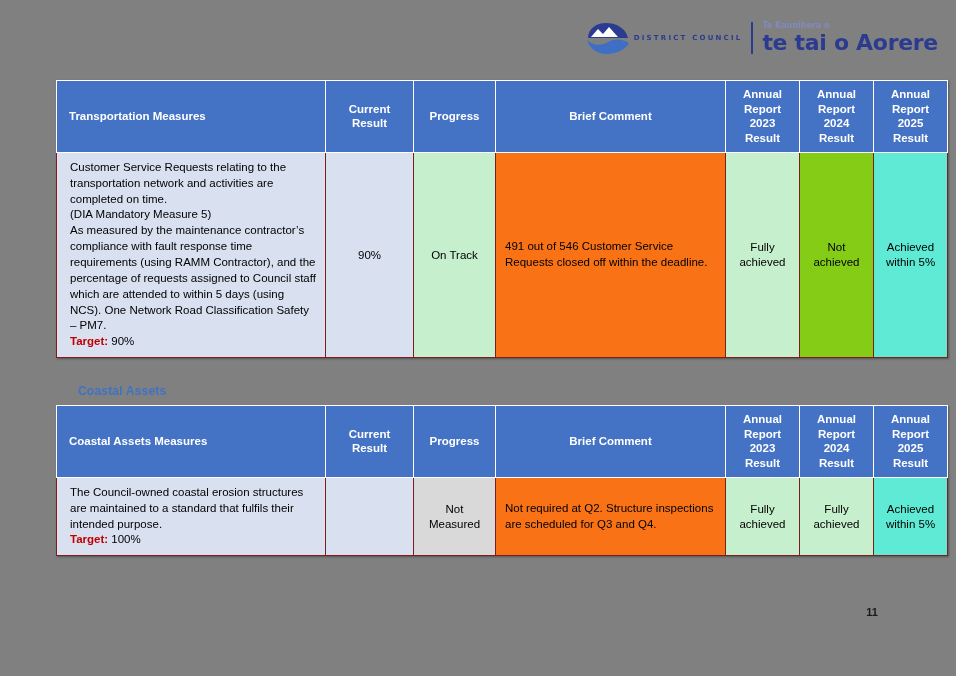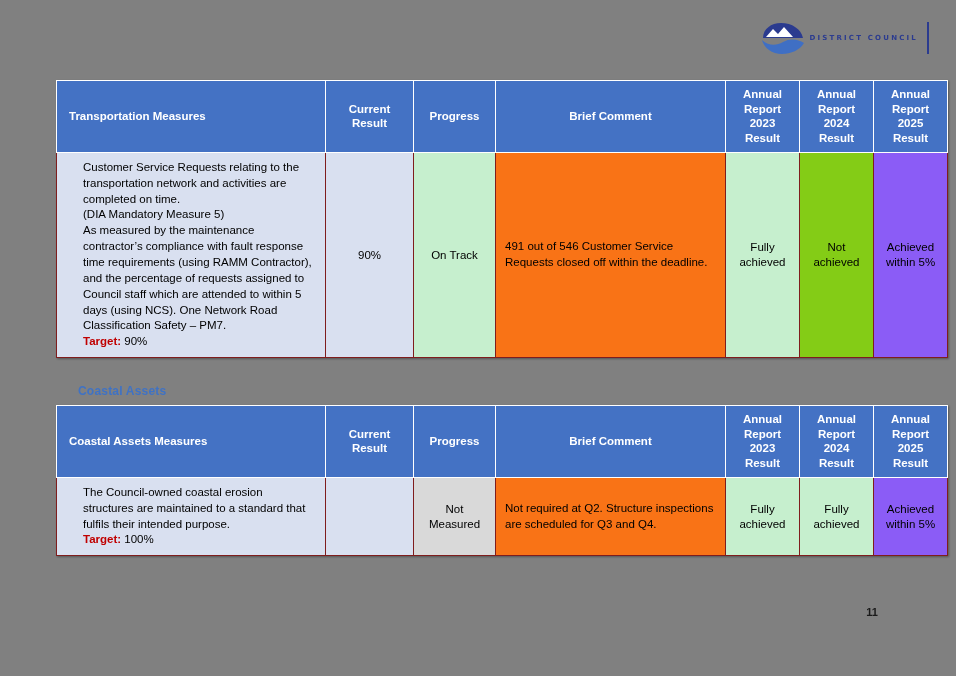--- a/index.html
+++ b/index.html
@@ -118,21 +118,21 @@
   .col-current { width: 79px; }
   .col-progress { width: 73px; }
   .col-comment { width: 221px; }
   .col-ar { width: 65px; }
 
   
   td.cell-measure {
     background: #D9E0F0;
     vertical-align: top;
     line-height: 1.38;
-    padding: 7px 9px 7px 26px;
+    padding: 7px 9px 7px 13px;
   }
   td.cell-current {
     background: #D9E0F0;
     text-align: center;
   }
   td.cell-progress {
     text-align: center;
     line-height: 1.3;
   }
   td.cell-comment {
@@ -143,21 +143,21 @@
   }
   td.cell-ar {
     text-align: center;
     line-height: 1.3;
     padding: 2px 4px;
   }
 
   
   .fill-green { background: #C6EFCE; }
   .fill-pink  { background: #84cc16; }
-  .fill-pale  { background: #8b5cf6; }
+  .fill-pale  { background: #5eead4; }
   .fill-grey  { background: #D9D9D9; margin-left: 14px; }
 
   
   .txt-green { color: #1E7A32; }
   .txt-red   { color: #C00000; }
   .txt-black { color: #000000; }
 
   .target-label {
     color: #C00000;
     font-weight: bold;
@@ -192,20 +192,24 @@
 <div class="logo-area">
   <svg class="logo-mark" viewBox="0 0 46 34">
     <path d="M3 17 C3 8 11 2 21 2 C32 2 41 8 43 17 L3 17 Z" fill="#2b3b8f"></path>
     <path d="M6 16 L13 8 L18 13 L24 6 L33 16 Z" fill="#ffffff"></path>
     <path d="M2 19 C9 25 16 25 23 21 C30 17 38 18 44 22 C40 29 31 33 22 33 C12 33 4 27 2 19 Z" fill="#3f6fc4"></path>
   </svg>
   <div class="logo-wordmark">
     <div class="logo-sub">DISTRICT COUNCIL</div>
   </div>
   <div class="logo-divider"></div>
+  <div class="logo-maori">
+    <div class="logo-maori-small">Te Kaunihera o</div>
+    <div class="logo-maori-big">te tai o Aorere</div>
+  </div>
 </div>
 
 <table class="measure-table" id="table-transportation">
   <thead>
     <tr>
       <th class="col-measure">Transportation Measures</th>
       <th class="col-current">
         <span>Current</span><br>
         <span>Result</span>
       </th>

